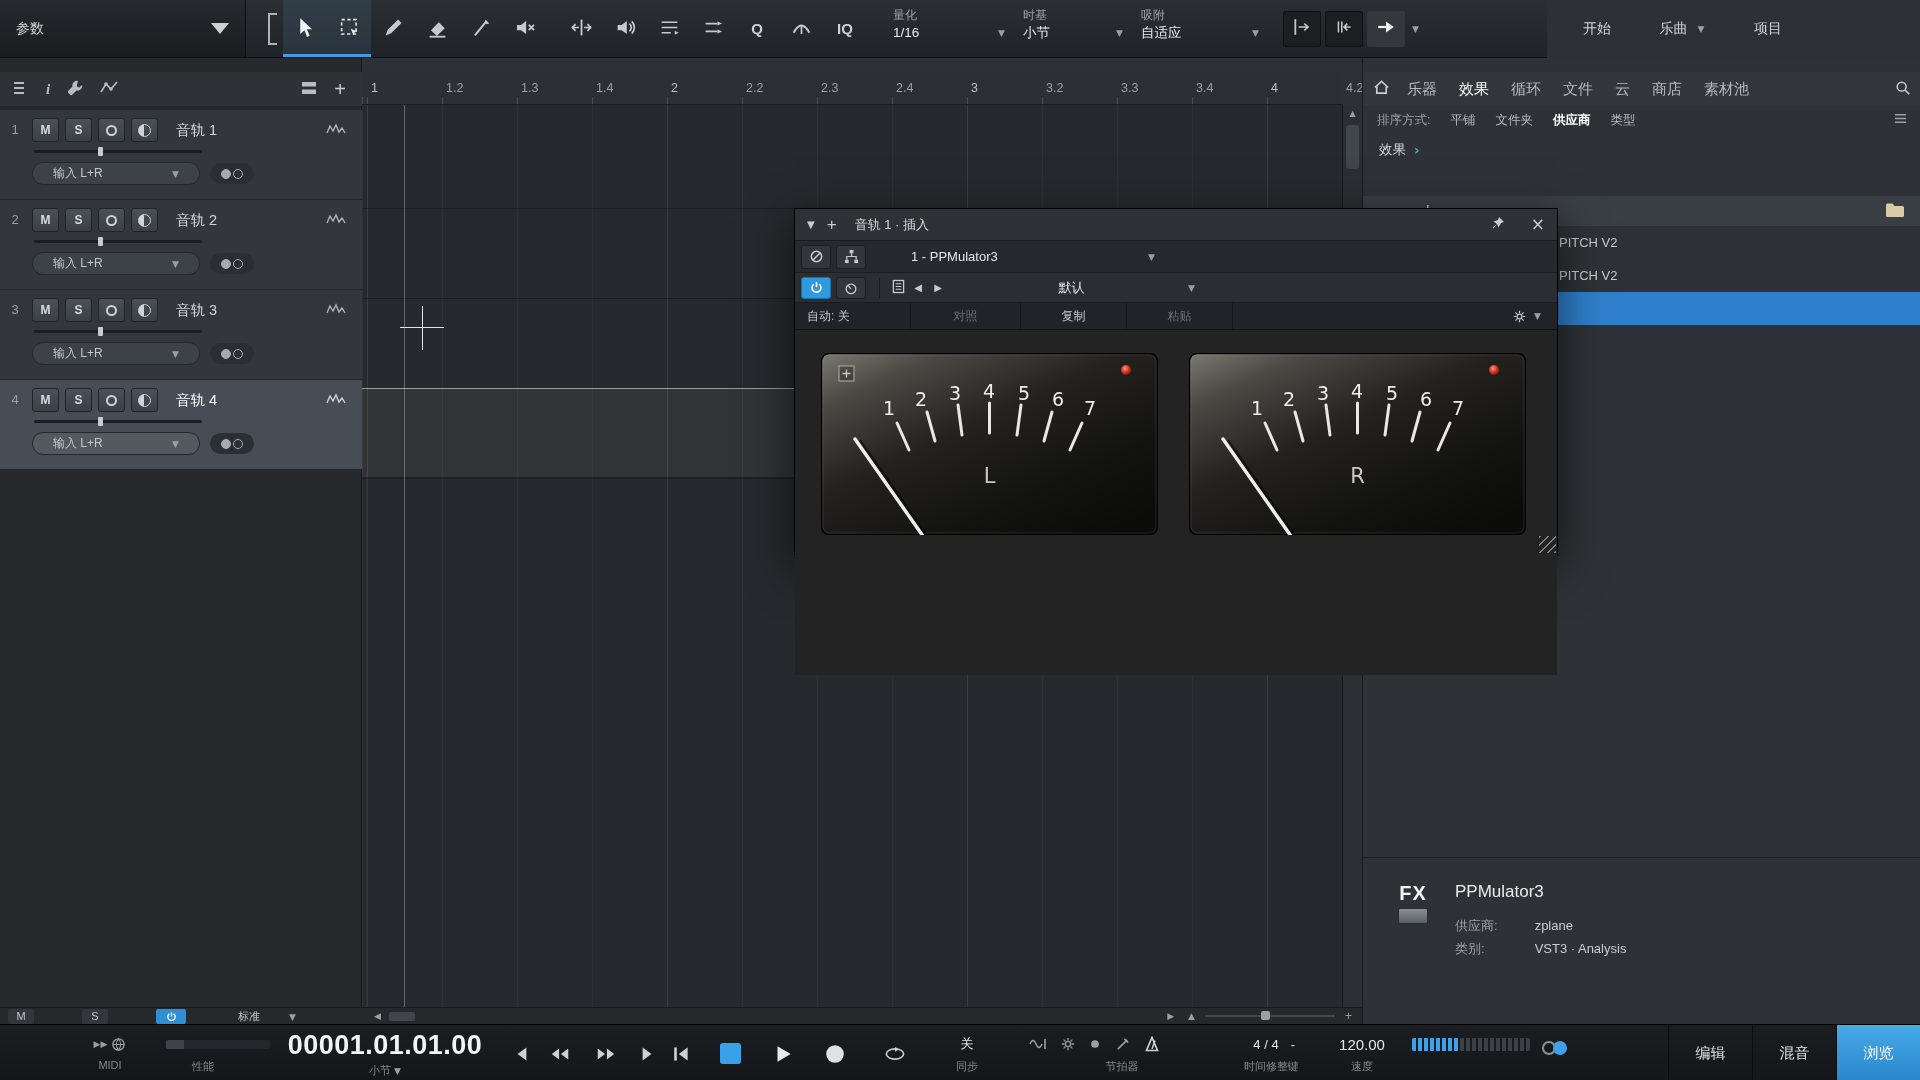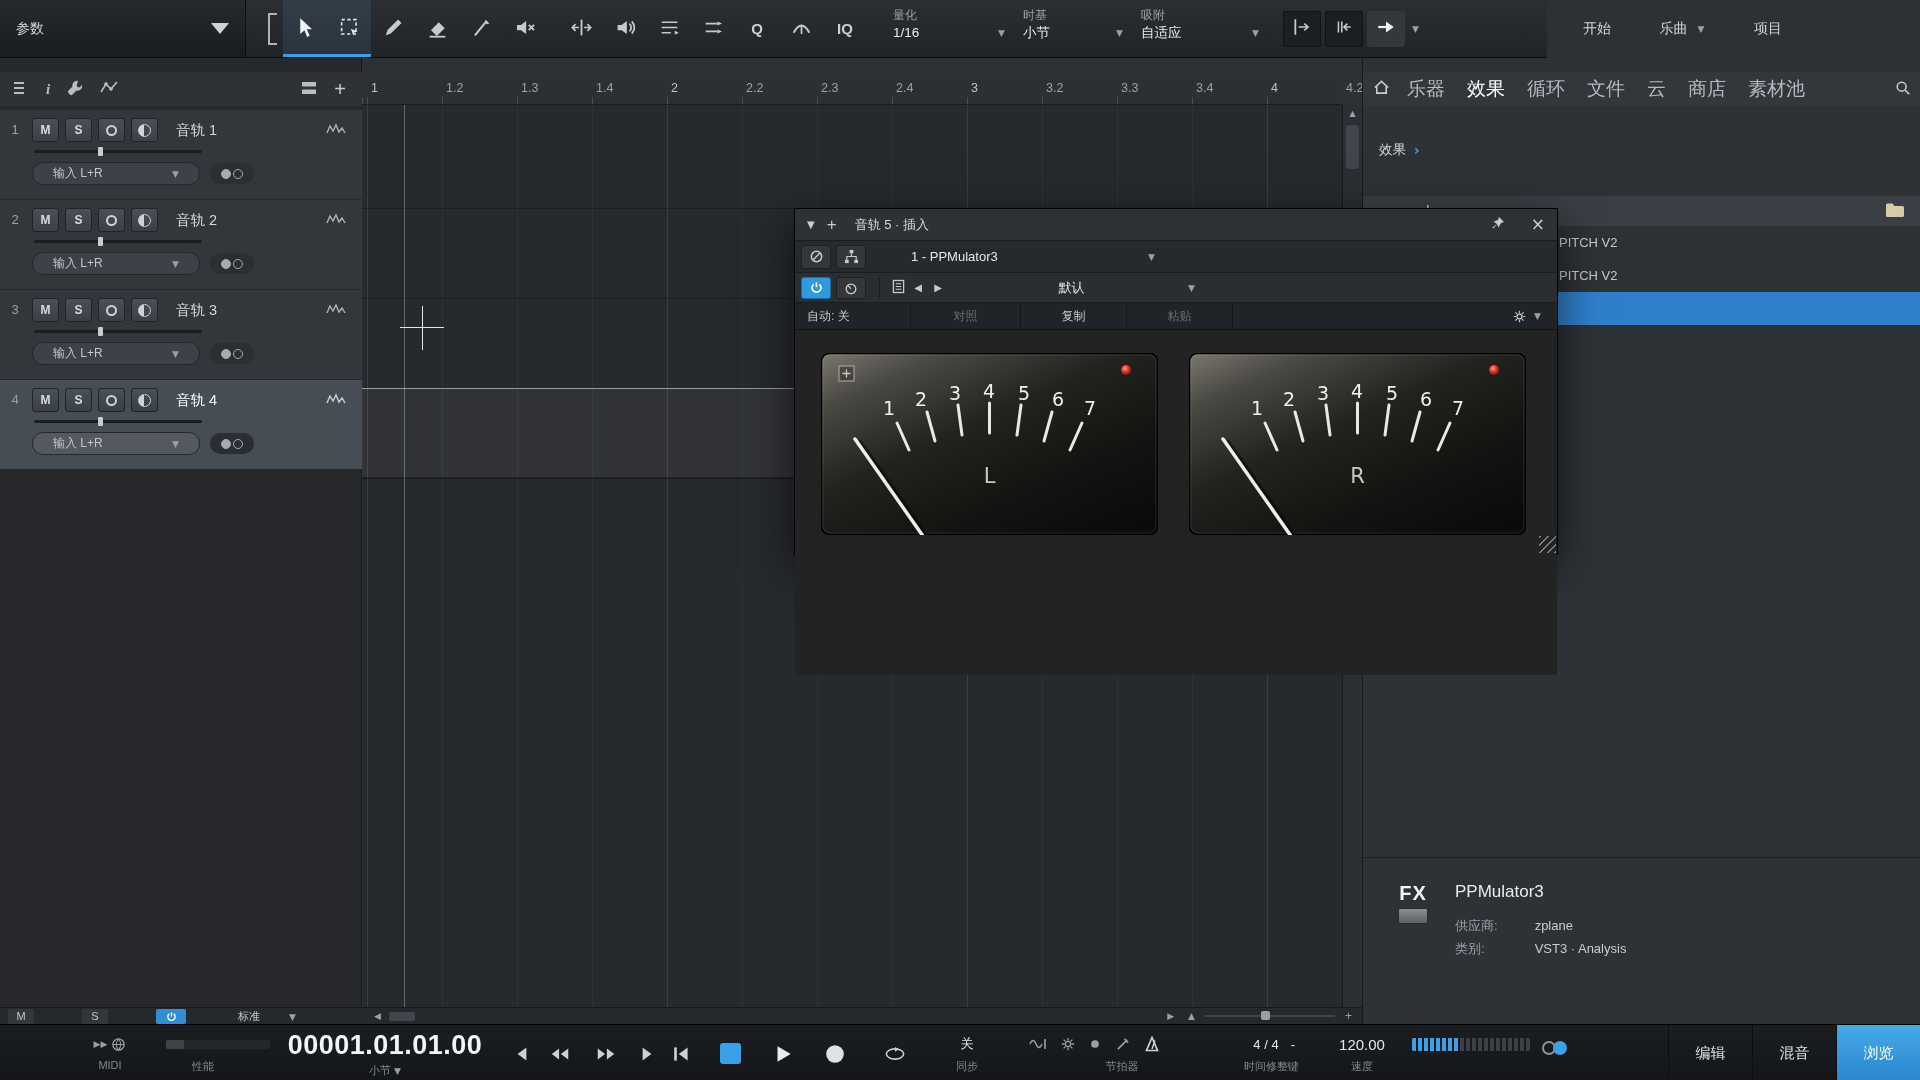--- a/index.html
+++ b/index.html
@@ -81,21 +81,21 @@
   .vthumb { position:absolute; left:3px; right:3px; top:20px; height:44px; background:#41464c; border-radius:3px; }
   .vsbtn { width:100%; text-align:center; font-size:8px; color:#9aa0a6; padding-top:4px; }
   .hscroll { position:absolute; left:362px; top:1007px; width:1000px; height:17px; background:#26292c; border-top:1px solid #17191c; display:flex; align-items:center; font-size:9px; color:#9aa0a6; }
   .hthumb { width:26px; height:9px; background:#41464c; border-radius:2px; margin-left:8px; }
   .zoomline { width:130px; height:2px; background:#41464c; position:relative; margin:0 10px; }
   .zoomline::after { content:""; position:absolute; left:56px; top:-4px; width:9px; height:9px; background:#9aa0a6; border-radius:2px; }
 
   
   .browser { position:absolute; left:1362px; top:58px; width:558px; height:966px; background:#2e3236; border-left:1px solid #17191c; }
   .b-tabs { position:absolute; left:0; top:14px; width:558px; height:34px; display:flex; align-items:center; padding:0 10px; font-size:13.5px; color:#b5bac0; background:#33373b; }
-  .b-tab { padding:0 11px; background:none; border:none; color:#b5bac0; font-size:19px; }
+  .b-tab { padding:0 11px; background:none; border:none; color:#b5bac0; font-size:15px; }
   .b-tab.active { color:#ffffff; }
   .b-sort { position:absolute; left:0; top:48px; width:558px; height:28px; display:flex; align-items:center; padding:0 14px; font-size:12.5px; color:#9aa0a6; gap:20px; }
   .b-sopt { background:none; border:none; font-size:12.5px; color:#b5bac0; }
   .b-sopt.active { color:#ffffff; font-weight:bold; }
   .b-crumb { position:absolute; left:0; top:78px; width:558px; height:28px; display:flex; align-items:center; padding:0 16px; font-size:13.5px; color:#d5d8db; gap:8px; }
   .b-crumb .chev { color:#4aa3df; font-weight:bold; }
   .b-folder { position:absolute; left:0; top:138px; width:558px; height:30px; background:#3a3f45; display:flex; align-items:center; padding:0 16px; color:#d0d3d6; font-size:13.5px; }
   .b-item { position:absolute; left:0; width:558px; height:33px; padding-left:196px; display:flex; align-items:center; font-size:13px; color:#c8ccd0; }
   .b-item.selrow { background:#2f80cc; }
   .b-info { position:absolute; left:0; top:799px; width:558px; height:167px; border-top:1px solid #1d2023; padding:24px 0 0 26px; display:flex; gap:18px; }
@@ -504,20 +504,30 @@
       <button class="b-tab">文件</button>
       <button class="b-tab">云</button>
       <button class="b-tab">商店</button>
       <button class="b-tab">素材池</button>
       <span style="margin-left:auto;"><svg viewBox="0 0 18 18" width="16" height="16">
             <circle cx="7.5" cy="7.5" r="5" fill="none" stroke="#c9cdd1" stroke-width="1.7"></circle>
             <path d="M11.5 11.5 L16 16" stroke="#c9cdd1" stroke-width="1.9"></path>
           </svg></span>
     </div>
 
+    <div class="b-sort">
+      <span>排序方式:</span>
+      <button class="b-sopt">平铺</button>
+      <button class="b-sopt">文件夹</button>
+      <button class="b-sopt active">供应商</button>
+      <button class="b-sopt">类型</button>
+      <span style="margin-left:auto;"><svg viewBox="0 0 14 14" width="13" height="13">
+            <path d="M1 3 h12 M1 7 h12 M1 11 h12" stroke="#9aa0a6" stroke-width="1.6"></path>
+          </svg></span>
+    </div>
 
     <div class="b-crumb">
       <span>效果</span>
       <span class="chev glyph">›</span>
     </div>
 
     <div class="b-folder">
       <span class="glyph" style="font-size:16px; color:#b5bac0;">‹</span>
       <span style="margin-left:26px; font-size:14px;">zplane</span>
       <span style="margin-left:auto;"><svg viewBox="0 0 20 16" width="20" height="16">
@@ -678,21 +688,21 @@
 
     <button class="t-btn" style="left:1668px;">编辑</button>
     <button class="t-btn" style="left:1752px;">混音</button>
     <button class="t-btn blue" style="left:1836px;">浏览</button>
   </div>
 
   <div class="plugin">
     <div class="pl-title">
       <span class="arr" style="font-size:10px; color:#c9cdd1;">▼</span>
       <span style="font-size:17px; color:#c9cdd1; line-height:1;">+</span>
-      <span class="pl-title-text">音轨 5 · 插入</span>
+      <span class="pl-title-text">音轨 1 · 插入</span>
       <span style="margin-left:auto;"><svg viewBox="0 0 14 14" width="14" height="14">
             <path d="M8 1 L13 6 L10 7 L7.5 11.5 L6 8 L2.5 12.5 L1.5 11.5 L6 8 L2.5 5.5 L7 4 Z" fill="#c8ccd0"></path>
           </svg></span>
       <button class="pl-x glyph">×</button>
     </div>
 
     <div class="pl-row2">
       <button class="icobtn">
         <svg viewBox="0 0 16 16" width="15" height="15">
             <circle cx="8" cy="8" r="5.5" fill="none" stroke="#c6cacd" stroke-width="1.6"></circle>

